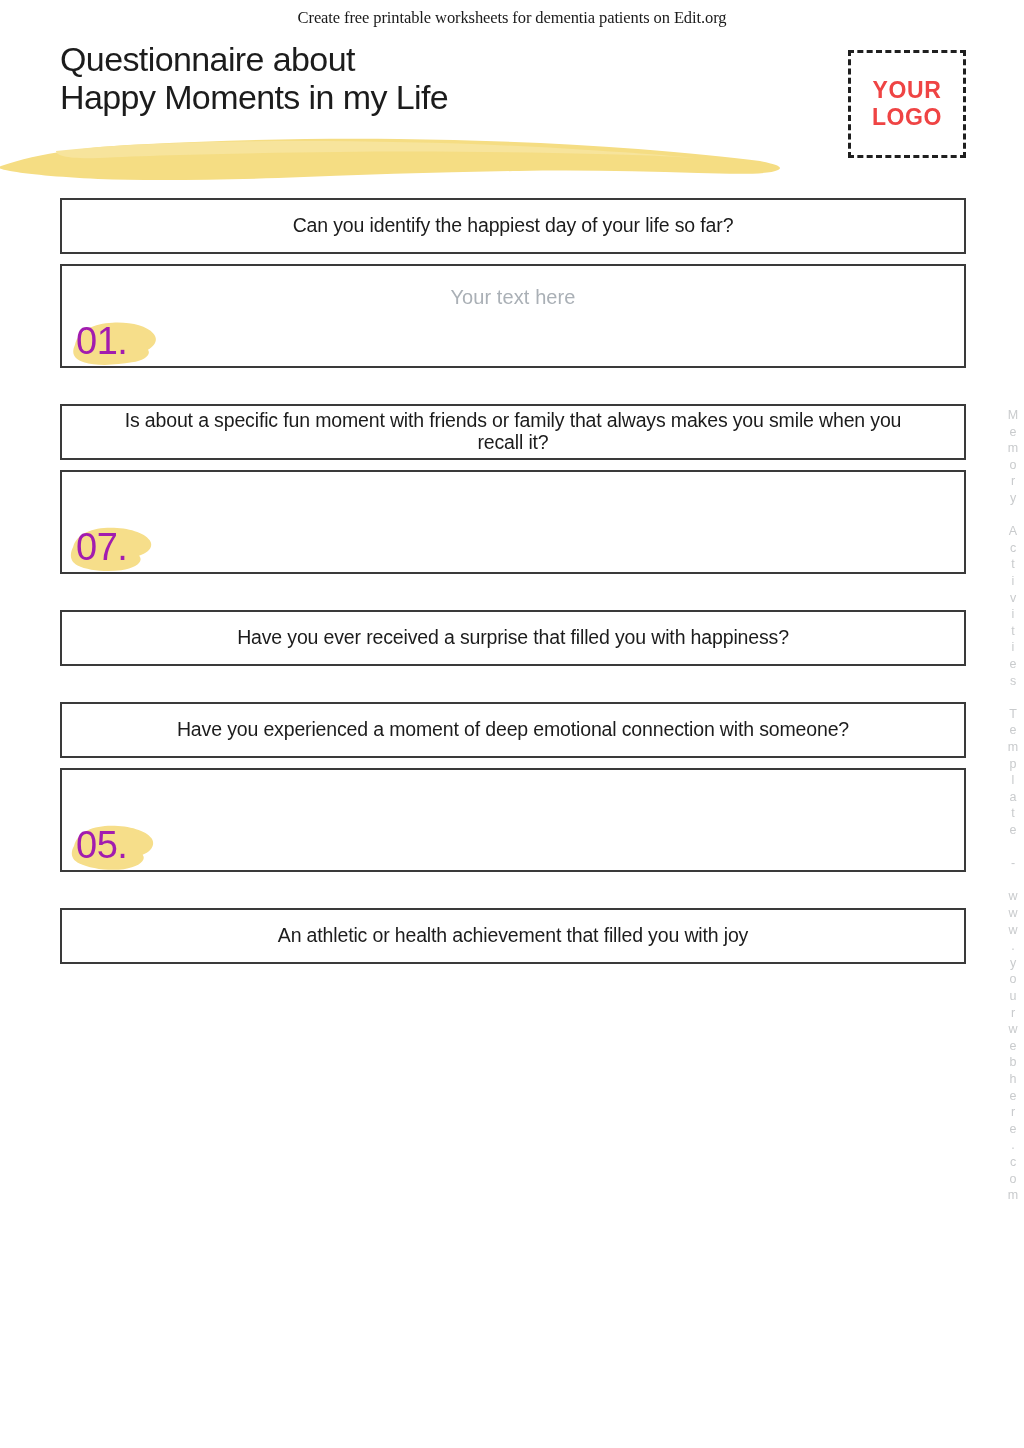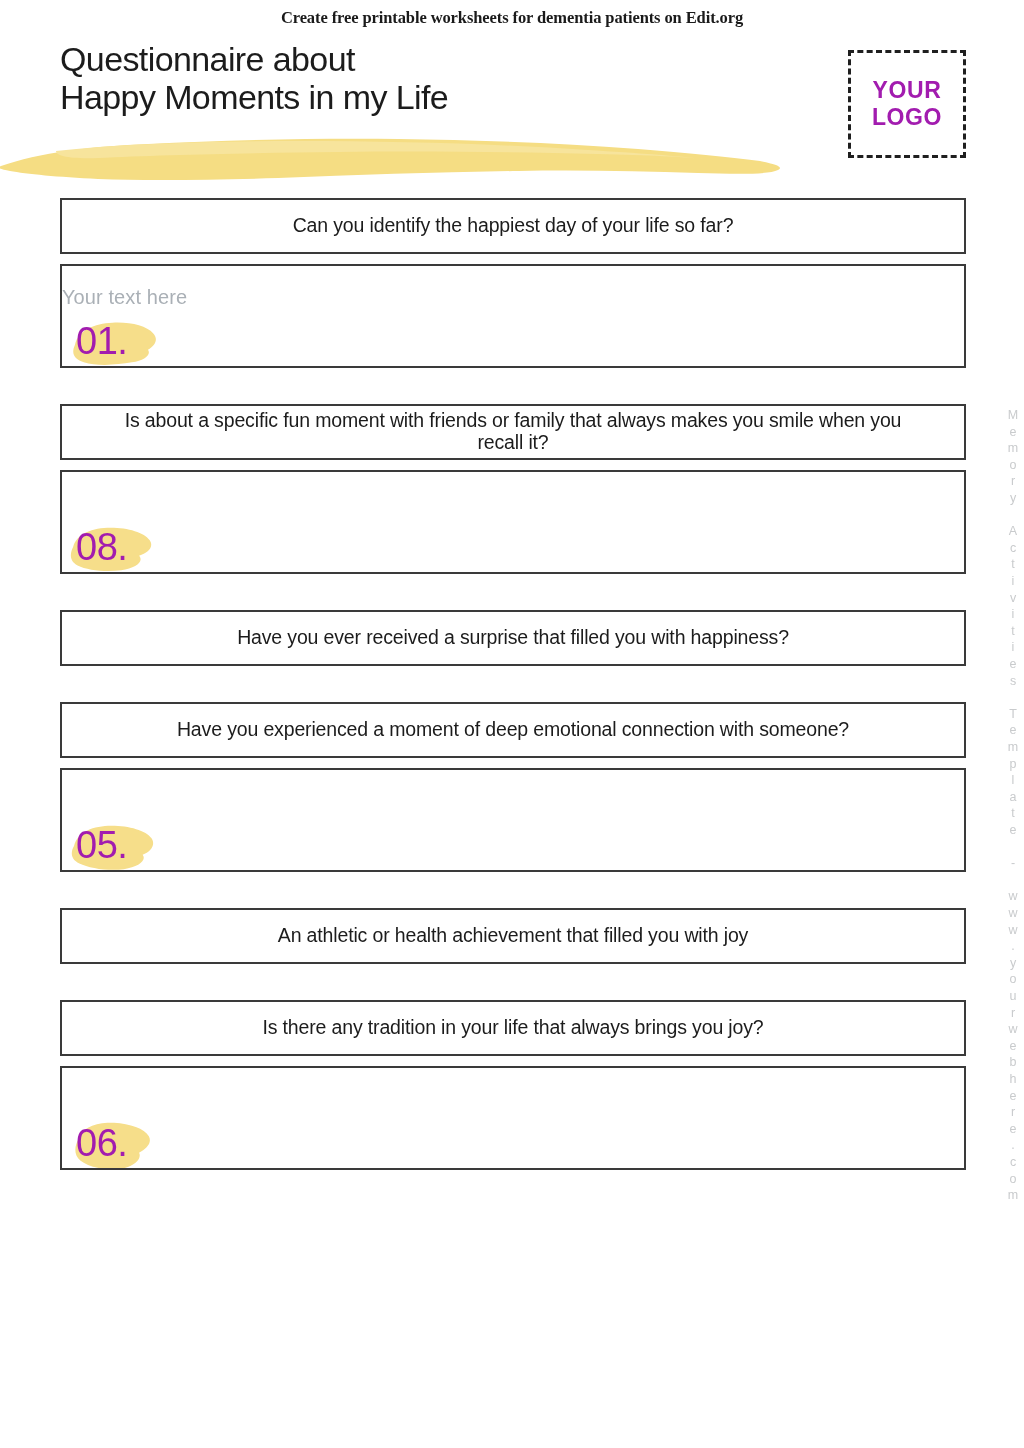--- a/index.html
+++ b/index.html
@@ -21,21 +21,21 @@
 
   
   .promo {
     position: absolute;
     top: 8px;
     left: 0;
     width: 1024px;
     text-align: center;
     font-family: "Liberation Serif", serif;
     font-size: 16.5px;
-    font-weight: 700;
+    font-weight: 400;
     color: #1a1a1a;
     letter-spacing: -0.1px;
   }
 
   
   .header {
     position: absolute;
     top: 40px;
     left: 0;
     width: 1024px;
@@ -80,21 +80,21 @@
     flex-direction: column;
     align-items: center;
     justify-content: center;
     box-sizing: border-box;
   }
   .logo-line {
     font-family: "Liberation Sans", sans-serif;
     font-weight: 700;
     font-size: 23px;
     letter-spacing: 0.6px;
-    color: #a21caf;
+    color: #ef4444;
     line-height: 1.18;
   }
 
   
   .side-caption {
     position: absolute;
     right: 4px;
     top: 408px;
     width: 26px;
     height: 630px;
@@ -166,20 +166,21 @@
     width: 98px;
     height: 56px;
     z-index: 1;
     pointer-events: none;
   }
   .answer-placeholder {
     position: absolute;
     left: 0;
     right: 0;
     top: 20px;
+    text-align: center;
     font-family: "Liberation Sans", sans-serif;
     font-size: 20px;
     color: #aab0b6;
     letter-spacing: 0.1px;
     z-index: 2;
   }
 
   .block-gap { height: 36px; }
 </style>
 </head>
@@ -226,21 +227,21 @@
       </div>
       <div class="block-gap"></div>
       <div class="qblock">
         <div class="prompt-box h2">
           <div class="prompt-text" style="max-width: 810px;">Is about a specific fun moment with friends or family that always makes you smile when you recall it?</div>
         </div>
         <div class="answer-box">
           <svg class="num-blob" viewBox="0 0 110 58" preserveAspectRatio="none">
             <path d="M8,26 C12,12 30,6 50,6 C70,6 88,11 94,19 C99,26 92,32 82,35 C88,41 78,48 62,50 C44,52 24,50 13,45 C4,41 4,33 8,26 Z" fill="#f6de8a"></path>
           </svg>
-          <div class="answer-number">08.</div>
+          <div class="answer-number">07.</div>
         </div>
       </div>
       <div class="block-gap"></div>
       <div class="qblock">
         <div class="prompt-box h1">
           <div class="prompt-text">Have you ever received a surprise that filled you with happiness?</div>
         </div>
       </div>
       <div class="block-gap"></div>
       <div class="qblock">
@@ -254,26 +255,15 @@
           <div class="answer-number">05.</div>
         </div>
       </div>
       <div class="block-gap"></div>
       <div class="qblock">
         <div class="prompt-box h1">
           <div class="prompt-text">An athletic or health achievement that filled you with joy</div>
         </div>
       </div>
       <div class="block-gap"></div>
-      <div class="qblock">
-        <div class="prompt-box h1">
-          <div class="prompt-text">Is there any tradition in your life that always brings you joy?</div>
-        </div>
-        <div class="answer-box">
-          <svg class="num-blob" viewBox="0 0 110 58" preserveAspectRatio="none">
-            <path d="M14,22 C18,9 36,4 54,5 C72,6 88,11 93,19 C97,26 90,32 82,36 C86,43 74,52 58,53 C40,54 24,50 16,44 C8,38 10,28 14,22 Z" fill="#f6de8a"></path>
-          </svg>
-          <div class="answer-number">06.</div>
-        </div>
-      </div>
     </div>
 
 </div>
 
 </body></html>

